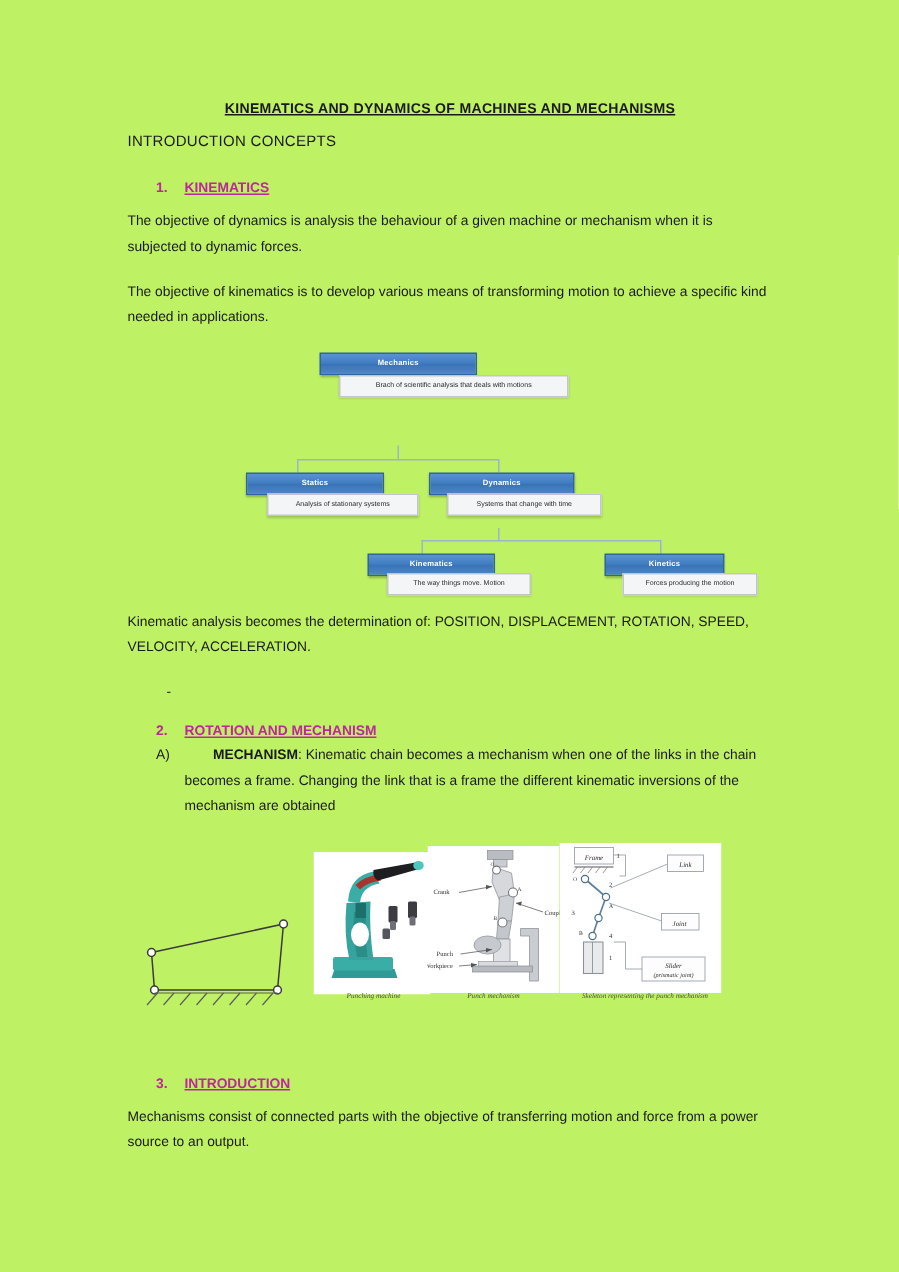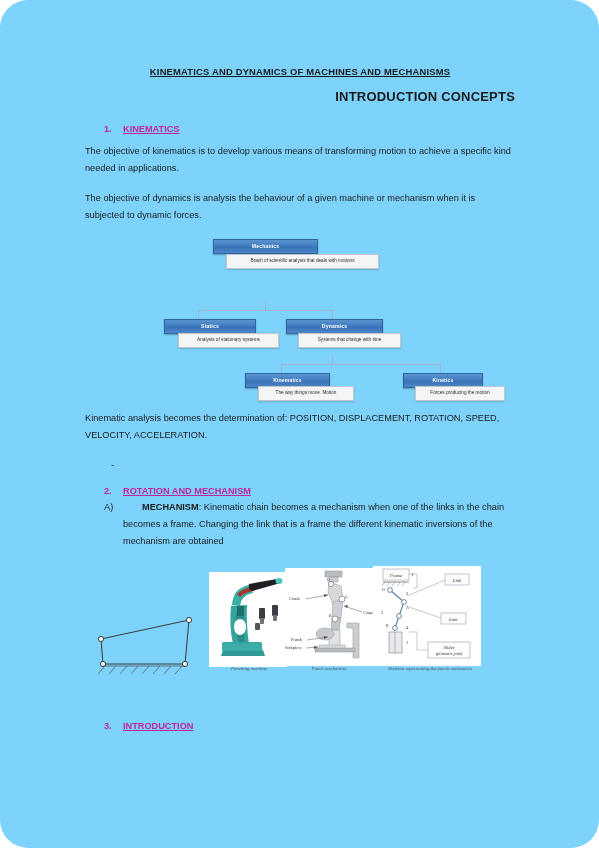--- a/index.html
+++ b/index.html
@@ -11,44 +11,43 @@
     width: 599px;
     height: 848px;
     position: relative;
     font-family: "Liberation Sans", sans-serif;
     color: #1a1a1a;
     overflow: hidden;
   }
   .page {
     position: absolute;
     inset: 0;
-    background: #7dd3fc;
-    border-radius: 28px;
+    background: #bef264;
   }
   .content {
     position: absolute;
     left: 85px;
     top: 66px;
     width: 430px;
   }
 
   
   .doc-title {
     text-align: center;
     font-size: 9.4px;
     font-weight: bold;
     letter-spacing: 0.2px;
     text-decoration: underline;
     margin: 0 0 12px 0;
     color: #1a1a1a;
   }
   .doc-subtitle {
-    text-align: right;
-    font-size: 13px;
-    font-weight: bold;
+    text-align: left;
+    font-size: 10px;
+    font-weight: normal;
     letter-spacing: 0.2px;
     margin: 0 0 20px 0;
     color: #1a1a1a;
   }
   .section-head {
     display: flex;
     margin: 0 0 9px 0;
     padding-left: 19px;
     font-size: 9.2px;
     font-weight: bold;
@@ -148,22 +147,22 @@
   <div class="content">
 
     <div class="doc-title">KINEMATICS AND DYNAMICS OF MACHINES AND MECHANISMS</div>
     <div class="doc-subtitle">INTRODUCTION CONCEPTS</div>
 
     <div class="section-head">
       <span class="section-num">1.</span>
       <span class="section-label">KINEMATICS</span>
     </div>
 
+    <p class="body">The objective of dynamics is analysis the behaviour of a given machine or mechanism when it is subjected to dynamic forces.</p>
     <p class="body">The objective of kinematics is to develop various means of transforming motion to achieve a specific kind needed in applications.</p>
-    <p class="body">The objective of dynamics is analysis the behaviour of a given machine or mechanism when it is subjected to dynamic forces.</p>
 
     <div class="chart-wrap">
 
       <div class="conn" style="left:180px; top:63px; width:0; height:10px; border-left-width:1px;"></div>
       <div class="conn" style="left:113px; top:72px; width:134px; height:0; border-top-width:1px;"></div>
       <div class="conn" style="left:113px; top:72px; width:0; height:9px; border-left-width:1px;"></div>
       <div class="conn" style="left:247px; top:72px; width:0; height:9px; border-left-width:1px;"></div>
 
       <div class="conn" style="left:247px; top:118px; width:0; height:9px; border-left-width:1px;"></div>
       <div class="conn" style="left:196px; top:126px; width:159px; height:0; border-top-width:1px;"></div>
@@ -387,15 +386,16 @@
       <div class="fig-caption" style="left:124px; top:100px; width:80px;">Punching machine</div>
       <div class="fig-caption" style="left:204px; top:100px; width:80px;">Punch mechanism</div>
       <div class="fig-caption" style="left:286px; top:100px; width:118px;">Skeleton representing the punch mechanism</div>
     </div>
 
     <div class="section-head" style="margin-top:35px;">
       <span class="section-num">3.</span>
       <span class="section-label">INTRODUCTION</span>
     </div>
 
+    <p class="body">Mechanisms consist of connected parts with the objective of transferring motion and force from a power source to an output.</p>
 
   </div>
 </div>
 
 </body></html>

